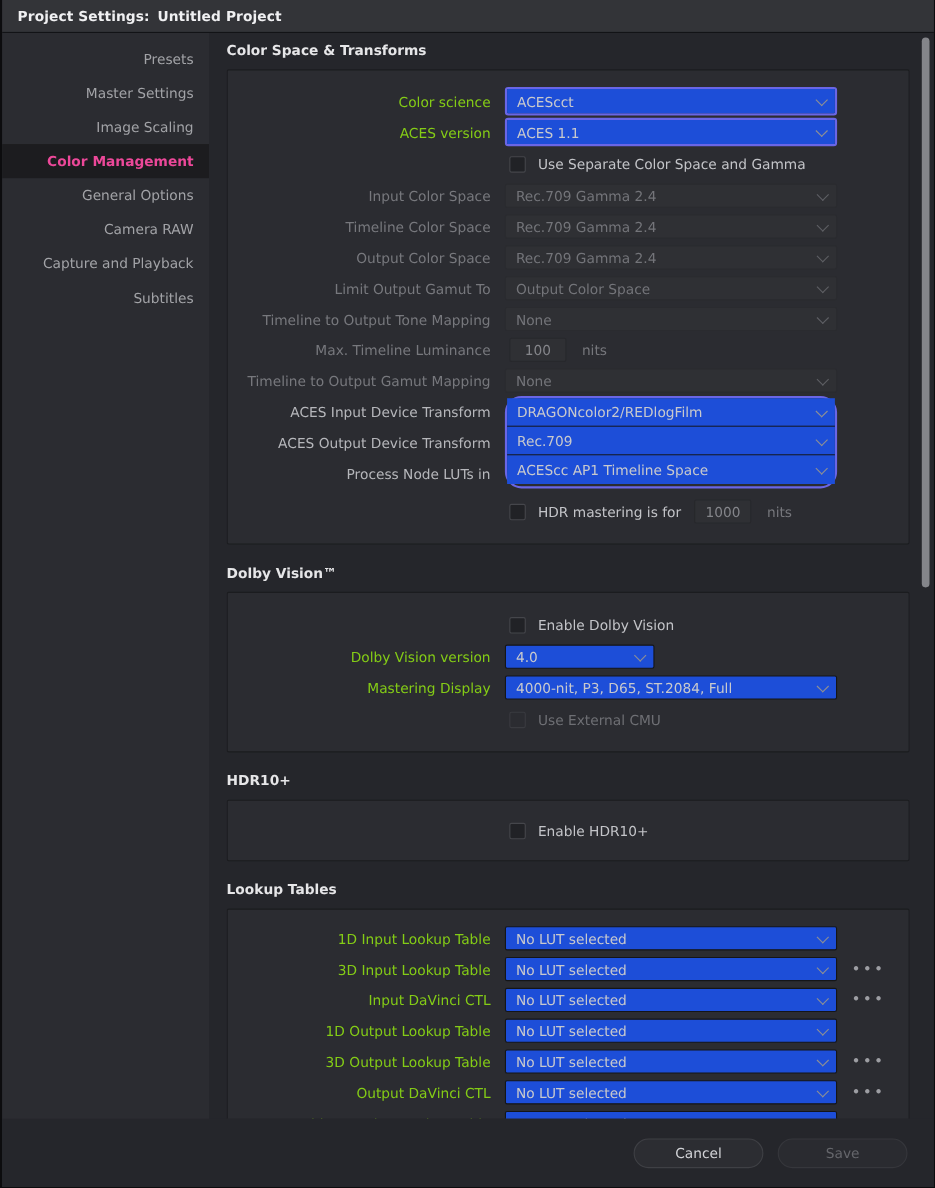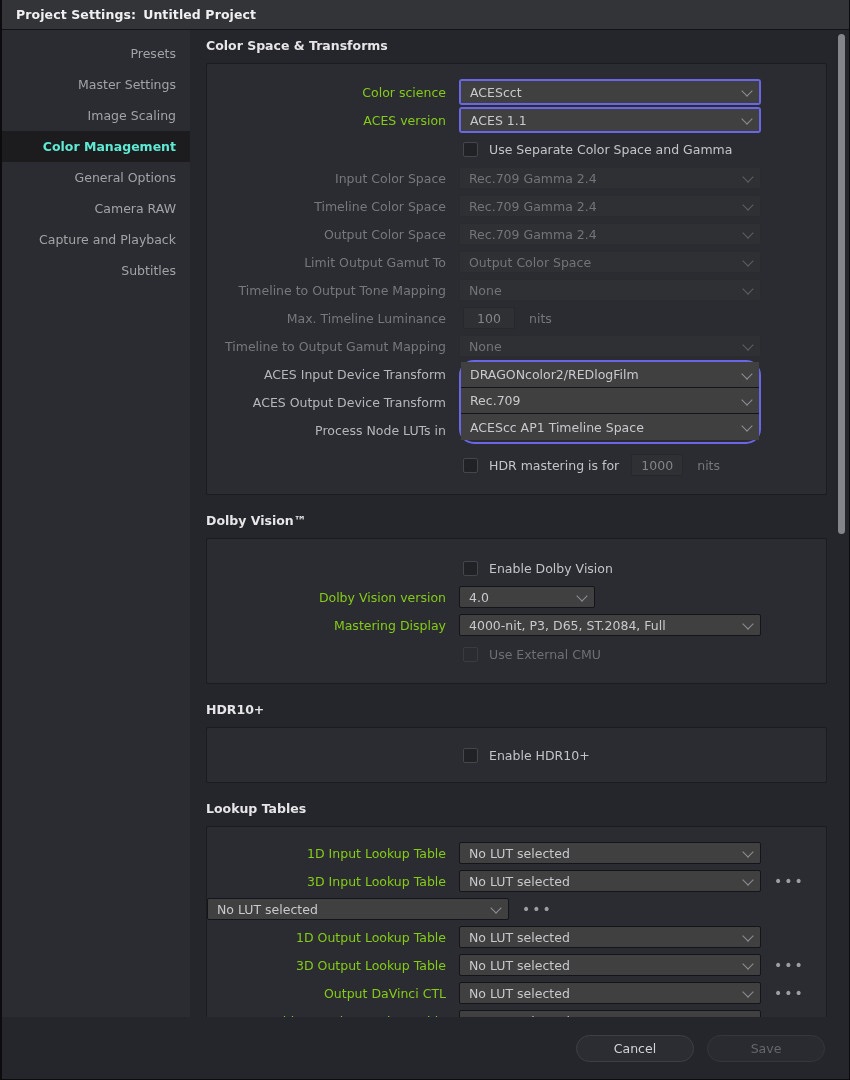--- a/index.html
+++ b/index.html
@@ -61,21 +61,21 @@
     display: flex;
     align-items: center;
     justify-content: flex-end;
     padding-right: 14px;
     color: #a2a3a7;
     font-size: 12.5px;
     white-space: nowrap;
   }
   .side-item.active {
     background: #1c1c1f;
-    color: #5eead4;
+    color: #ec4899;
     font-weight: bold;
   }
 
   
   .content {
     flex: 1;
     position: relative;
     background: #25262b;
     overflow: hidden;
     padding-left: 16px;
@@ -122,21 +122,21 @@
     color: #84cc16;
     font-size: 12.5px;
     white-space: nowrap;
   }
   .row .lbl.dim { color: #77787d; }
 
   
   .dd {
     position: relative;
     height: 22px;
-    background: #404040;
+    background: #1d4ed8;
     border: 1px solid #141518;
     border-radius: 2px;
     display: flex;
     align-items: center;
     padding: 0 22px 0 9px;
     color: #c8c9cd;
     font-size: 12.5px;
     white-space: nowrap;
     overflow: hidden;
     width: 302px;
@@ -508,20 +508,21 @@
           <div class="row">
             <div class="lbl">3D Input Lookup Table</div>
             <div class="dd">
               <span>No LUT selected</span>
               <span class="chev"></span>
             </div>
             <div class="ellip">•••</div>
           </div>
 
           <div class="row">
+            <div class="lbl">Input DaVinci CTL</div>
             <div class="dd">
               <span>No LUT selected</span>
               <span class="chev"></span>
             </div>
             <div class="ellip">•••</div>
           </div>
 
           <div class="row">
             <div class="lbl">1D Output Lookup Table</div>
             <div class="dd">

